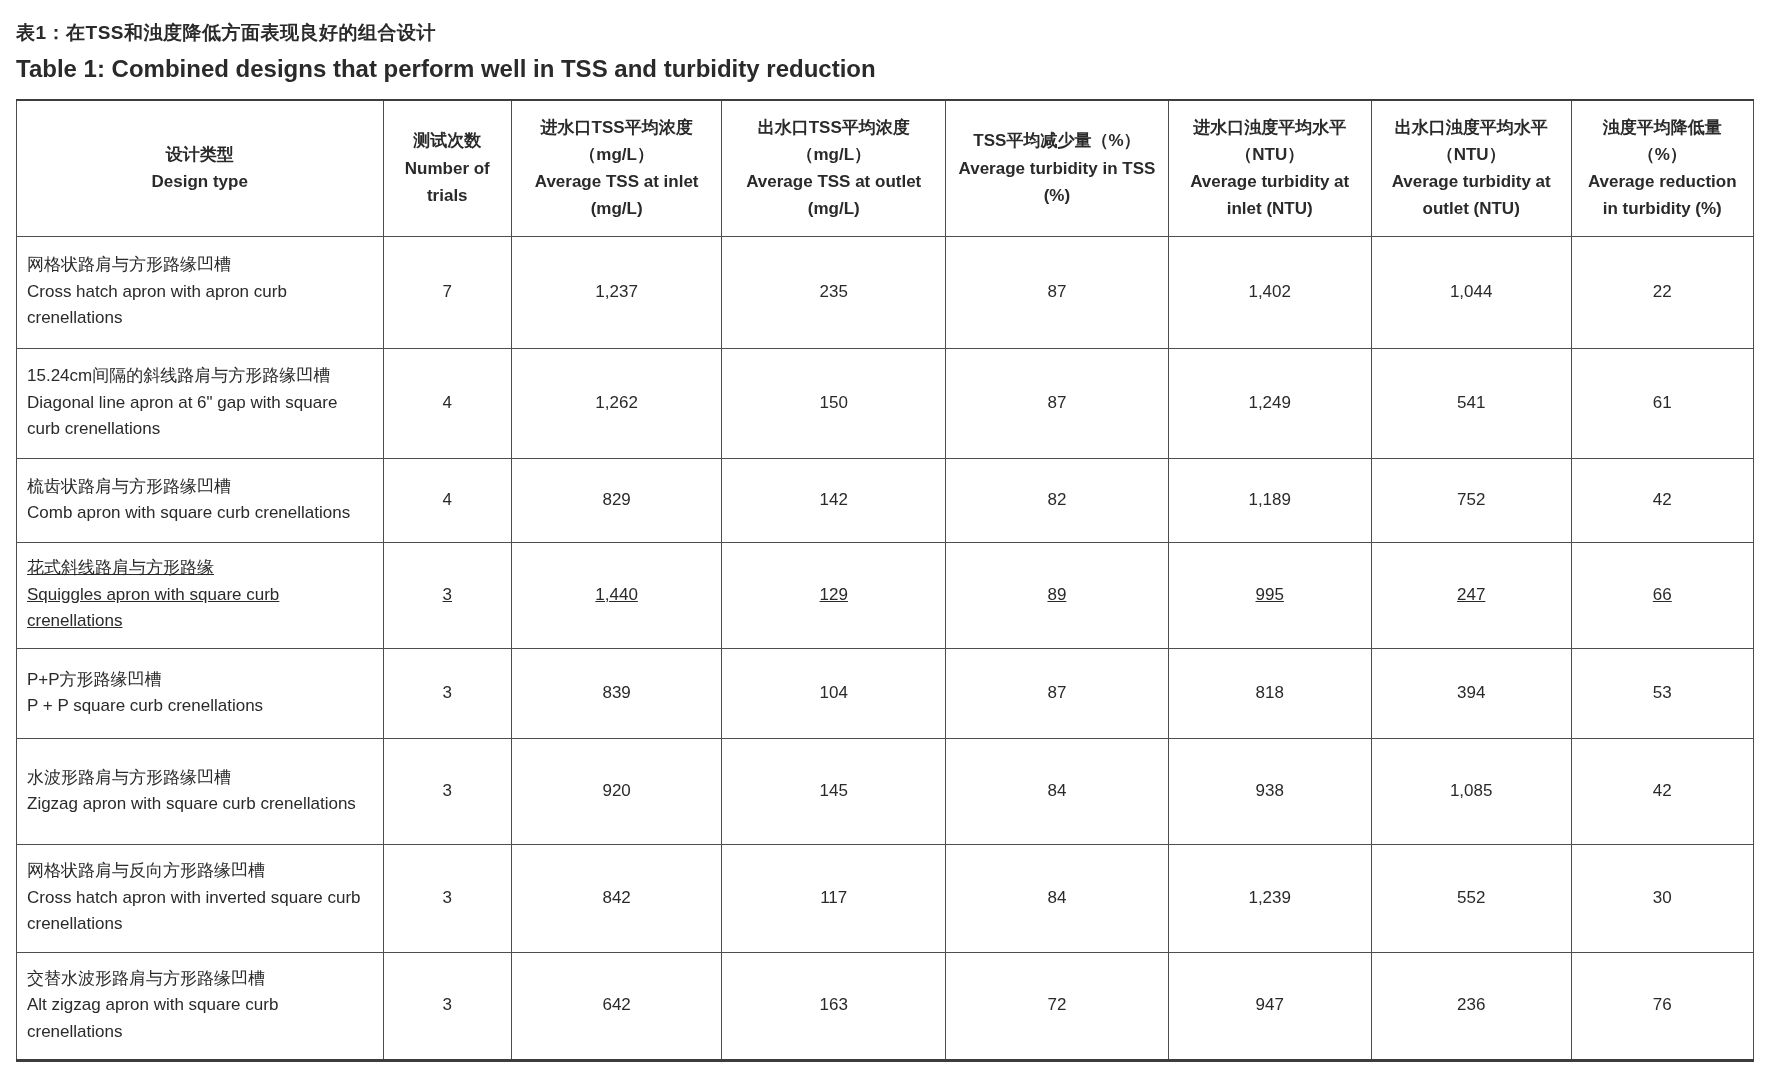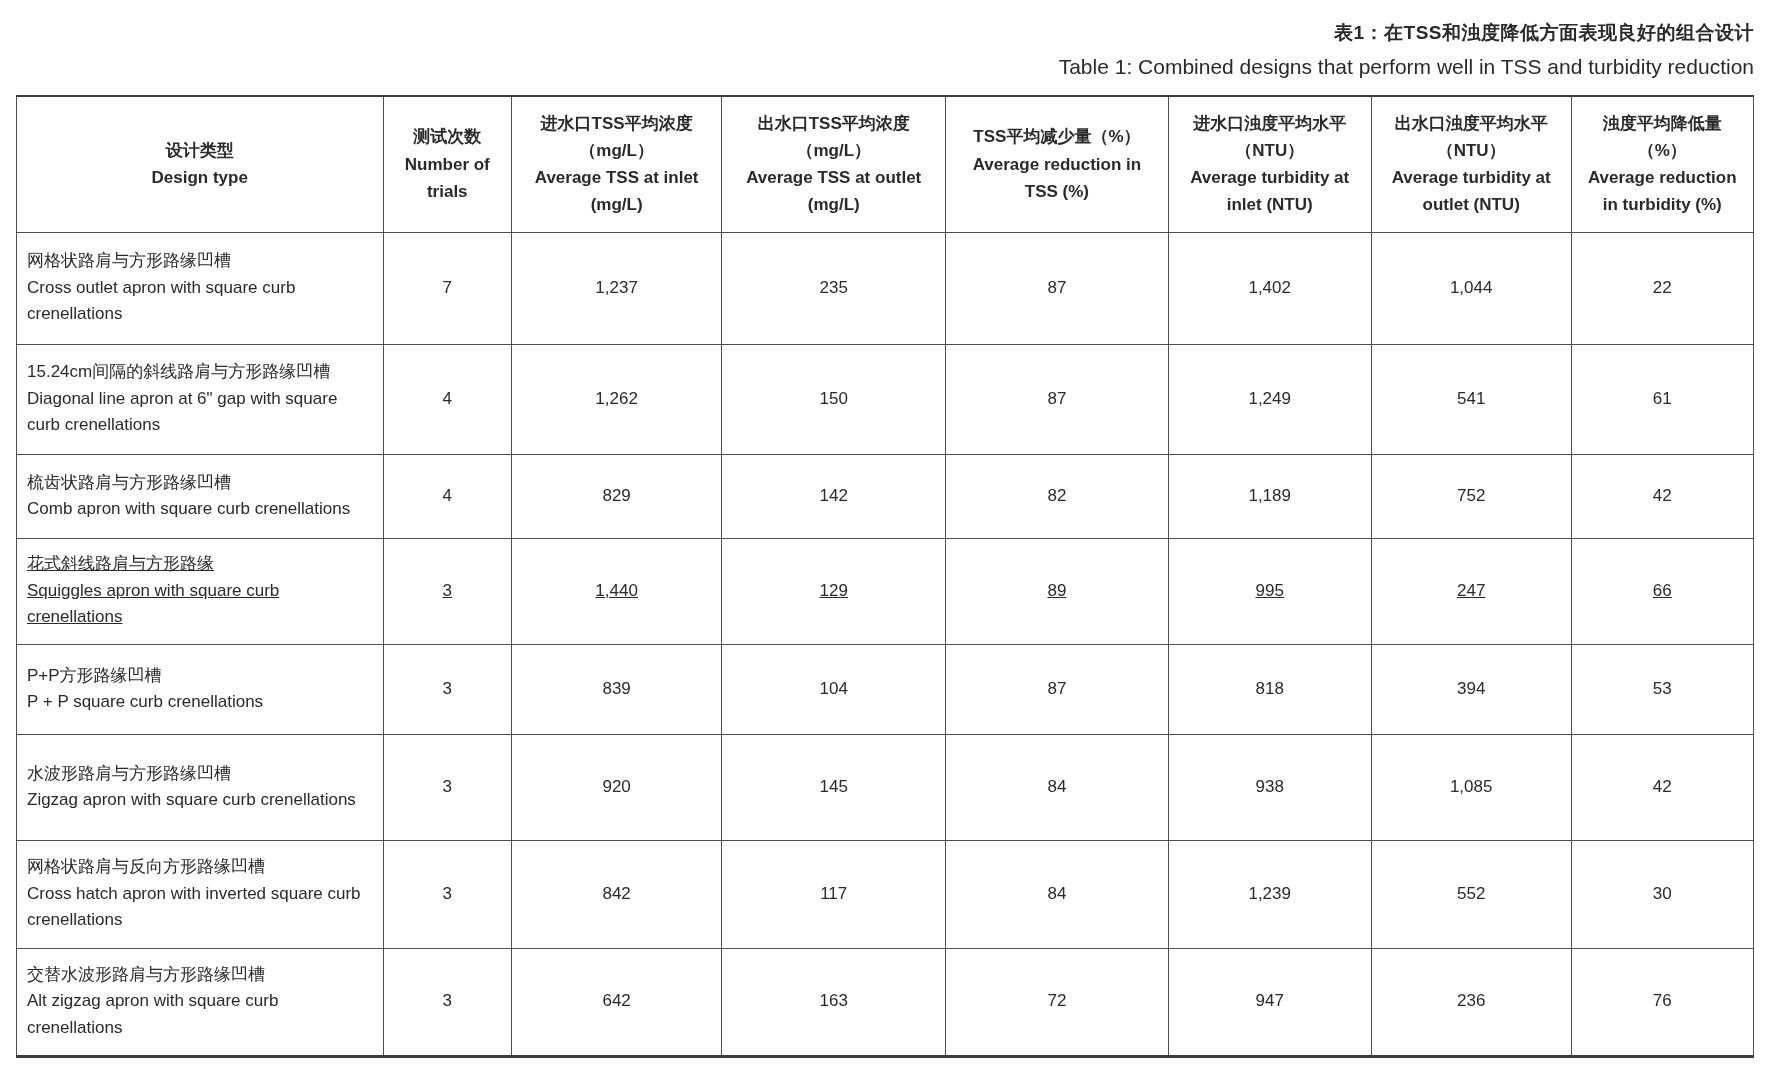--- a/index.html
+++ b/index.html
@@ -6,23 +6,23 @@
   html, body { background: #ffffff; }
   body {
     width: 1770px;
     height: 1080px;
     font-family: "Liberation Sans", "DejaVu Sans", sans-serif;
     color: #2a2a2a;
     overflow: hidden;
   }
   .page { padding: 12px 16px 0 16px; }
 
-  .titles { text-align: right; padding: 8px 0 16px 0; }
+  .titles { text-align: left; padding: 8px 0 16px 0; }
   .title-zh { font-weight: bold; font-size: 19px; letter-spacing: 0.5px; margin-bottom: 9px; }
-  .title-en { font-weight: normal; font-size: 21px; }
+  .title-en { font-weight: bold; font-size: 24px; }
 
   table.data-table {
     width: 100%;
     border-collapse: collapse;
     table-layout: fixed;
     border-top: 2px solid #3d3d3d;
     border-bottom: 3px solid #3d3d3d;
   }
   th, td { border: 1px solid #4e4e4e; vertical-align: middle; }
 
@@ -97,41 +97,41 @@
         <th>
           <span class="zh">进水口TSS平均浓度（mg/L）</span>
           <span class="en">Average TSS at inlet (mg/L)</span>
         </th>
         <th>
           <span class="zh">出水口TSS平均浓度（mg/L）</span>
           <span class="en">Average TSS at outlet (mg/L)</span>
         </th>
         <th>
           <span class="zh">TSS平均减少量（%）</span>
-          <span class="en">Average reduction in TSS (%)</span>
+          <span class="en">Average turbidity in TSS (%)</span>
         </th>
         <th>
           <span class="zh">进水口浊度平均水平（NTU）</span>
           <span class="en">Average turbidity at inlet (NTU)</span>
         </th>
         <th>
           <span class="zh">出水口浊度平均水平（NTU）</span>
           <span class="en">Average turbidity at outlet (NTU)</span>
         </th>
         <th>
           <span class="zh">浊度平均降低量（%）</span>
           <span class="en">Average reduction in turbidity (%)</span>
         </th>
       </tr>
     </thead>
     <tbody>
       <tr>
         <td class="design">
           <span class="zh">网格状路肩与方形路缘凹槽</span>
-          <span class="en">Cross outlet apron with square curb crenellations</span>
+          <span class="en">Cross hatch apron with apron curb crenellations</span>
         </td>
         <td>7</td>
         <td>1,237</td>
         <td>235</td>
         <td>87</td>
         <td>1,402</td>
         <td>1,044</td>
         <td>22</td>
       </tr>
       <tr>

